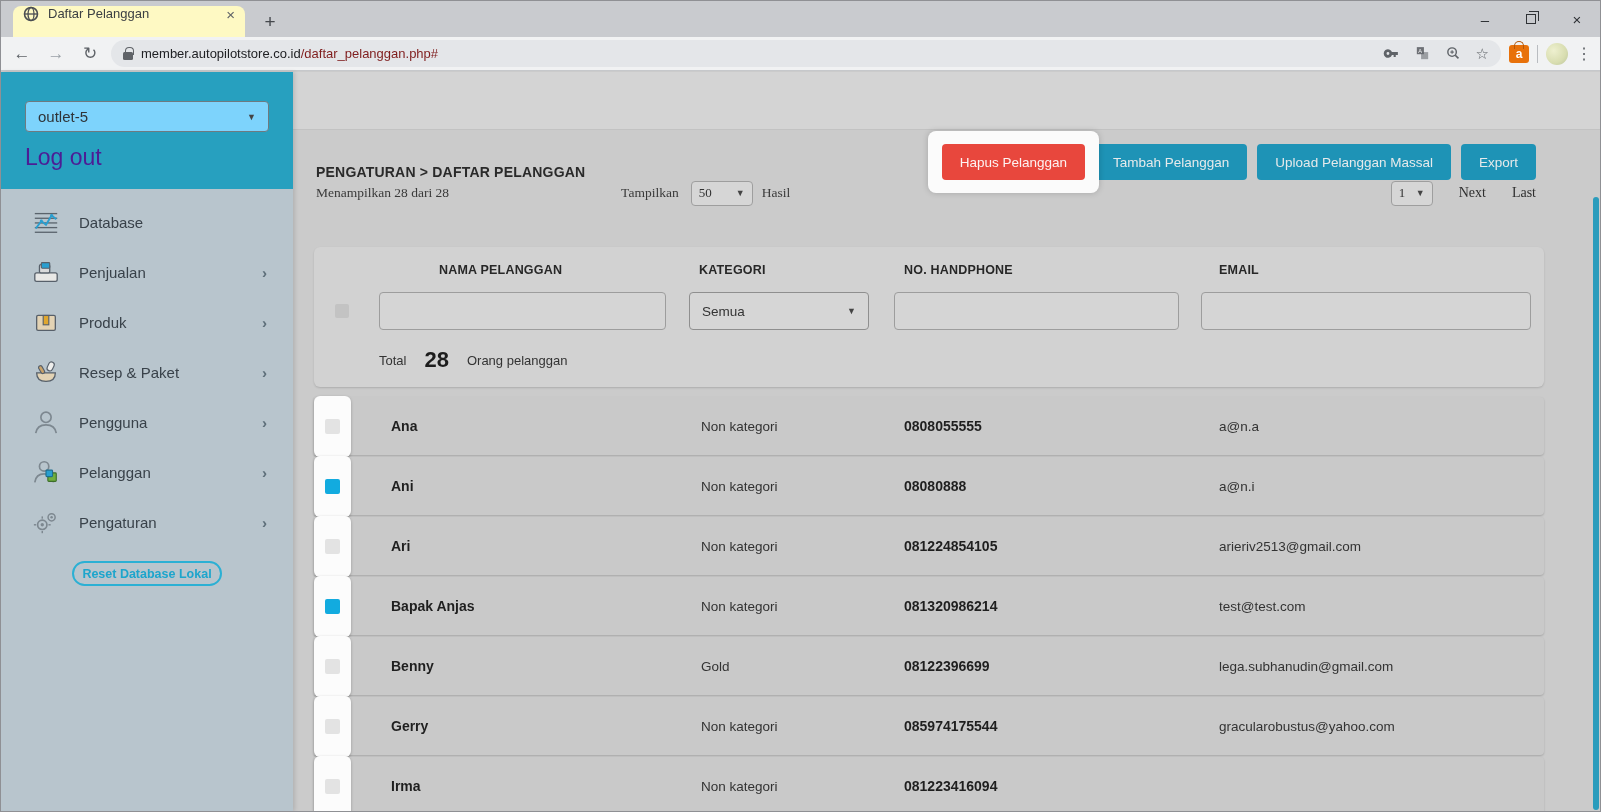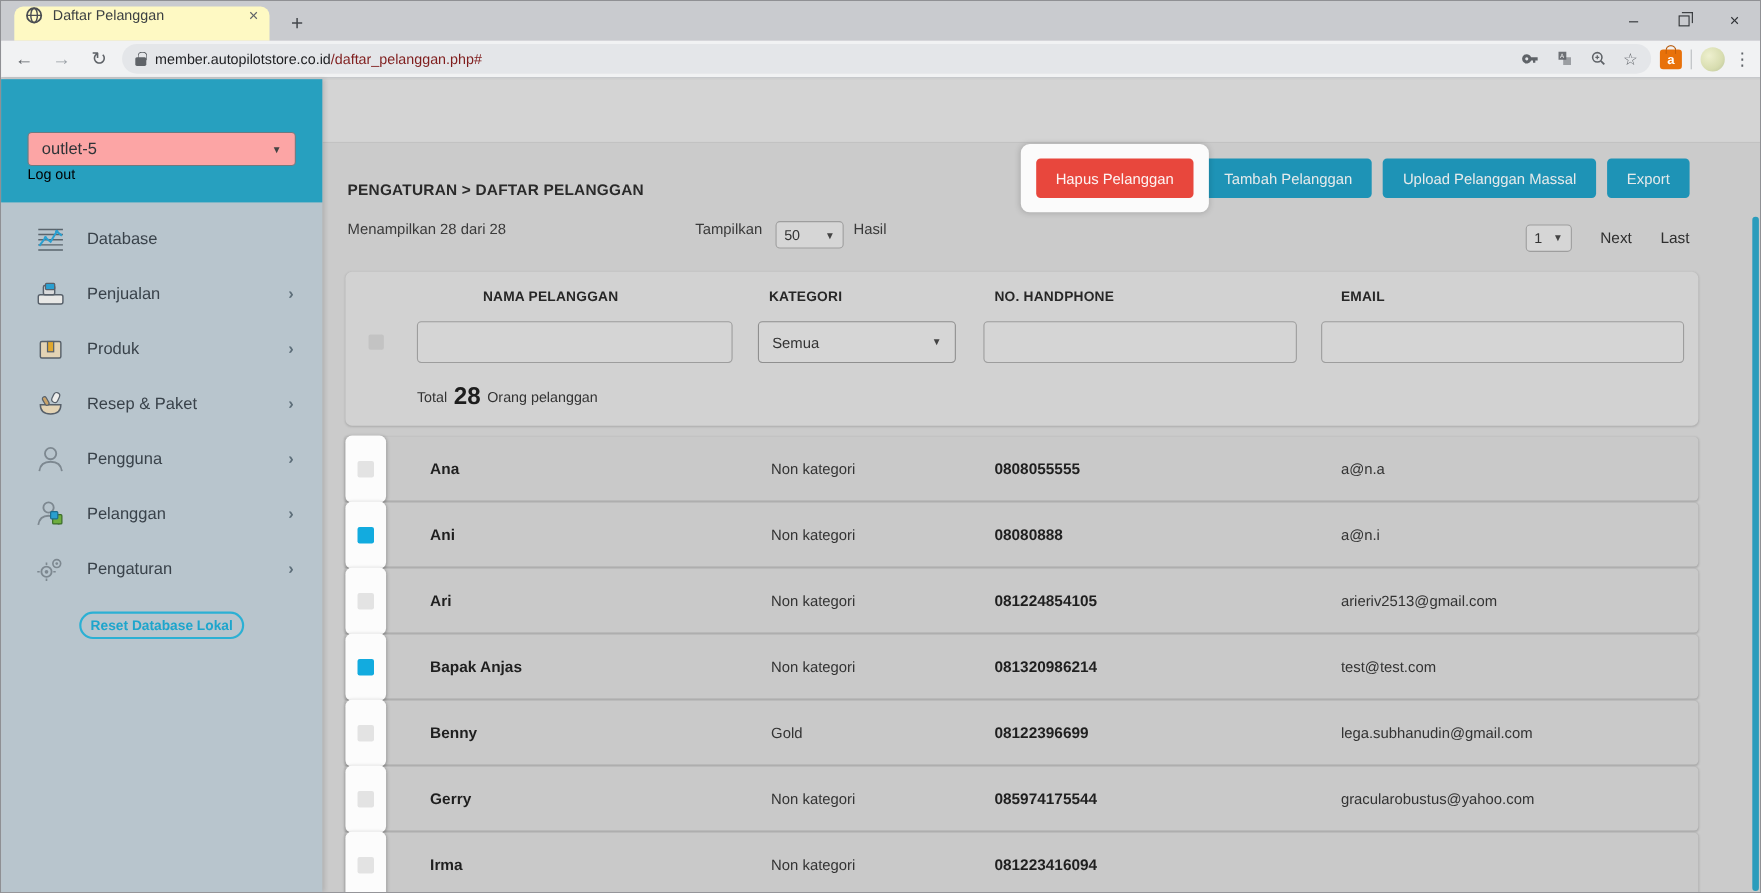--- a/index.html
+++ b/index.html
@@ -59,25 +59,25 @@
   .page { position:absolute; top:71px; left:0; right:0; bottom:0; }
 
   .sidebar { position:absolute; left:0; top:0; bottom:0; width:292px; background:#b8c5cd;
     box-shadow:2px 0 4px rgba(0,0,0,.12); z-index:2; }
   .sidebar-head { background:#27a0bf; padding:14px 24px 18px 24px; }
   .brand-row { display:flex; align-items:center; gap:10px; margin-top:4px; }
   .aps-logo { width:38px; height:38px; border-radius:50%; border:2.5px solid #eef6f8;
     color:#f2f7f9; font-size:13px; font-weight:bold; display:flex; align-items:center;
     justify-content:center; letter-spacing:.5px; }
   .brand-name { color:#eef6f8; font-size:22px; font-weight:bold; letter-spacing:.3px; }
-  .outlet-select { margin-top:34px; height:31px; background:#fca5a5; border:1px solid #6e7a80;
+  .outlet-select { margin-top:15px; height:31px; background:#7dd3fc; border:1px solid #6e7a80;
     border-radius:4px; display:flex; align-items:center; justify-content:space-between;
     padding:0 12px; font-size:15px; color:#2f3438; }
   .caret { font-size:9px; color:#444; }
-  .logout { margin-top:0; color:#000000; font-size:13px; }
+  .logout { margin-top:12px; color:#4c1d95; font-size:23px; }
 
   .menu { padding-top:8px; }
   .menu-item { height:50px; display:flex; align-items:center; padding:0 26px 0 30px; gap:18px; }
   .menu-icon { width:30px; height:28px; flex:0 0 30px; }
   .menu-label { flex:1; font-size:15px; color:#39424a; }
   .menu-chevron { color:#5d6e79; font-size:15px; font-weight:bold; }
   .reset-btn { margin:14px auto 0 auto; display:block; width:150px; height:25px;
     border:2px solid #2bb0d4; border-radius:13px; background:transparent; color:#1da5cc;
     font-size:12.5px; font-weight:bold; font-family:"Liberation Sans",sans-serif; }
 
@@ -90,22 +90,22 @@
   .actions { margin-left:auto; display:flex; align-items:center; gap:10px; }
   .btn { height:36px; border:none; border-radius:4px; padding:0 18px; font-size:13.5px;
     color:#e6eaeb; font-family:"Liberation Sans",sans-serif; white-space:nowrap; }
   .btn-red { background:#e8473d; color:#fdf3f2; }
   .btn-teal { background:#1e93b6; }
   .spotlight-wrap { position:relative; }
   .spotlight { position:absolute; left:-14px; top:-13px; right:-14px; bottom:-13px;
     background:#fbfbfb; border-radius:8px; box-shadow:0 0 6px rgba(0,0,0,.18); }
   .spotlight-wrap .btn { position:relative; }
 
-  .meta-row { position:absolute; top:129px; left:23px; right:64px; height:30px;
-    display:flex; font-size:13.5px; color:#3a3a3a; }
+  .meta-row { position:absolute; top:106px; left:23px; right:64px; height:30px;
+    display:flex; align-items:center; font-size:13.5px; color:#3a3a3a;font-family:Liberation Serif, serif; }
   .tampilkan { margin-left:172px; }
   .mini-select { margin-left:12px; width:62px; height:25px; background:#d6d6d6;
     border:1px solid #9e9e9e; border-radius:4px; display:flex; align-items:center;
     justify-content:space-between; padding:0 7px; font-size:13px; color:#333; }
   .hasil { margin-left:9px; }
   .pager { margin-left:auto; display:flex; align-items:center; gap:26px; }
   .page-select { width:42px; height:25px; background:#d6d6d6; border:1px solid #9e9e9e;
     border-radius:4px; display:flex; align-items:center; justify-content:space-between;
     padding:0 7px; font-size:13px; color:#333; }
   .pager-link { font-size:14px; color:#2f2f2f; }
@@ -118,21 +118,21 @@
   .filter-checkbox { position:absolute; left:21px; top:57px; width:14px; height:14px;
     background:#c3c3c3; border-radius:2px; }
   .f-input { position:absolute; top:45px; height:38px; background:#d5d5d5;
     border:1px solid #9d9d9d; border-radius:4px; font-size:13.5px; padding:0 10px; color:#333;
     font-family:"Liberation Sans",sans-serif; }
   .in-name { left:65px; width:287px; } .in-phone { left:580px; width:285px; } .in-email { left:887px; width:330px; }
   .f-select { position:absolute; left:375px; top:45px; width:180px; height:38px;
     background:#d6d6d6; border:1px solid #8f8f8f; border-radius:4px; display:flex;
     align-items:center; justify-content:space-between; padding:4px 12px; font-size:13.5px; color:#333; }
   .total-line { position:absolute; left:65px; top:100px; font-size:13px; color:#333;
-    display:flex; align-items:center; gap:6px; }
+    display:flex; align-items:center; gap:18px; }
   .total-count { font-size:22px; font-weight:bold; color:#1d1d1d; }
 
   .rows { position:absolute; top:325px; left:21px; width:1230px; }
   .row { position:relative; height:58px; margin-bottom:2px; background:#c9c9c9;
     border-radius:0 4px 4px 0; box-shadow:0 1px 2px rgba(0,0,0,.18); }
   .check-cell { position:absolute; left:0; top:-1px; bottom:-2px; width:37px; background:#fcfcfc;
     border-radius:6px; box-shadow:0 1px 3px rgba(0,0,0,.25); display:flex; align-items:center;
     justify-content:center; }
   .row-box { width:15px; height:15px; background:#e3e3e3; border-radius:2px; }
   .row-box.checked { background:#12abdf; }

